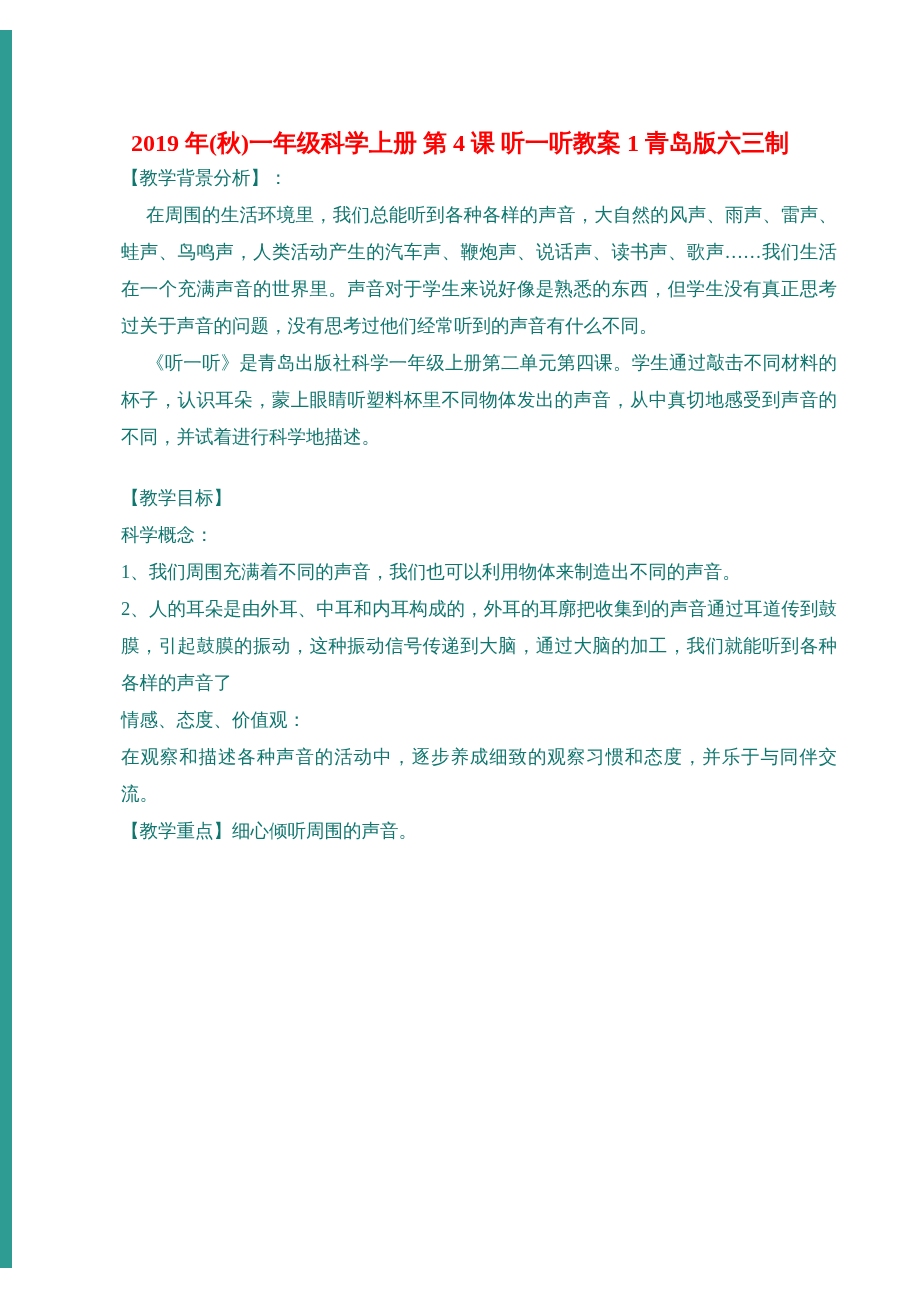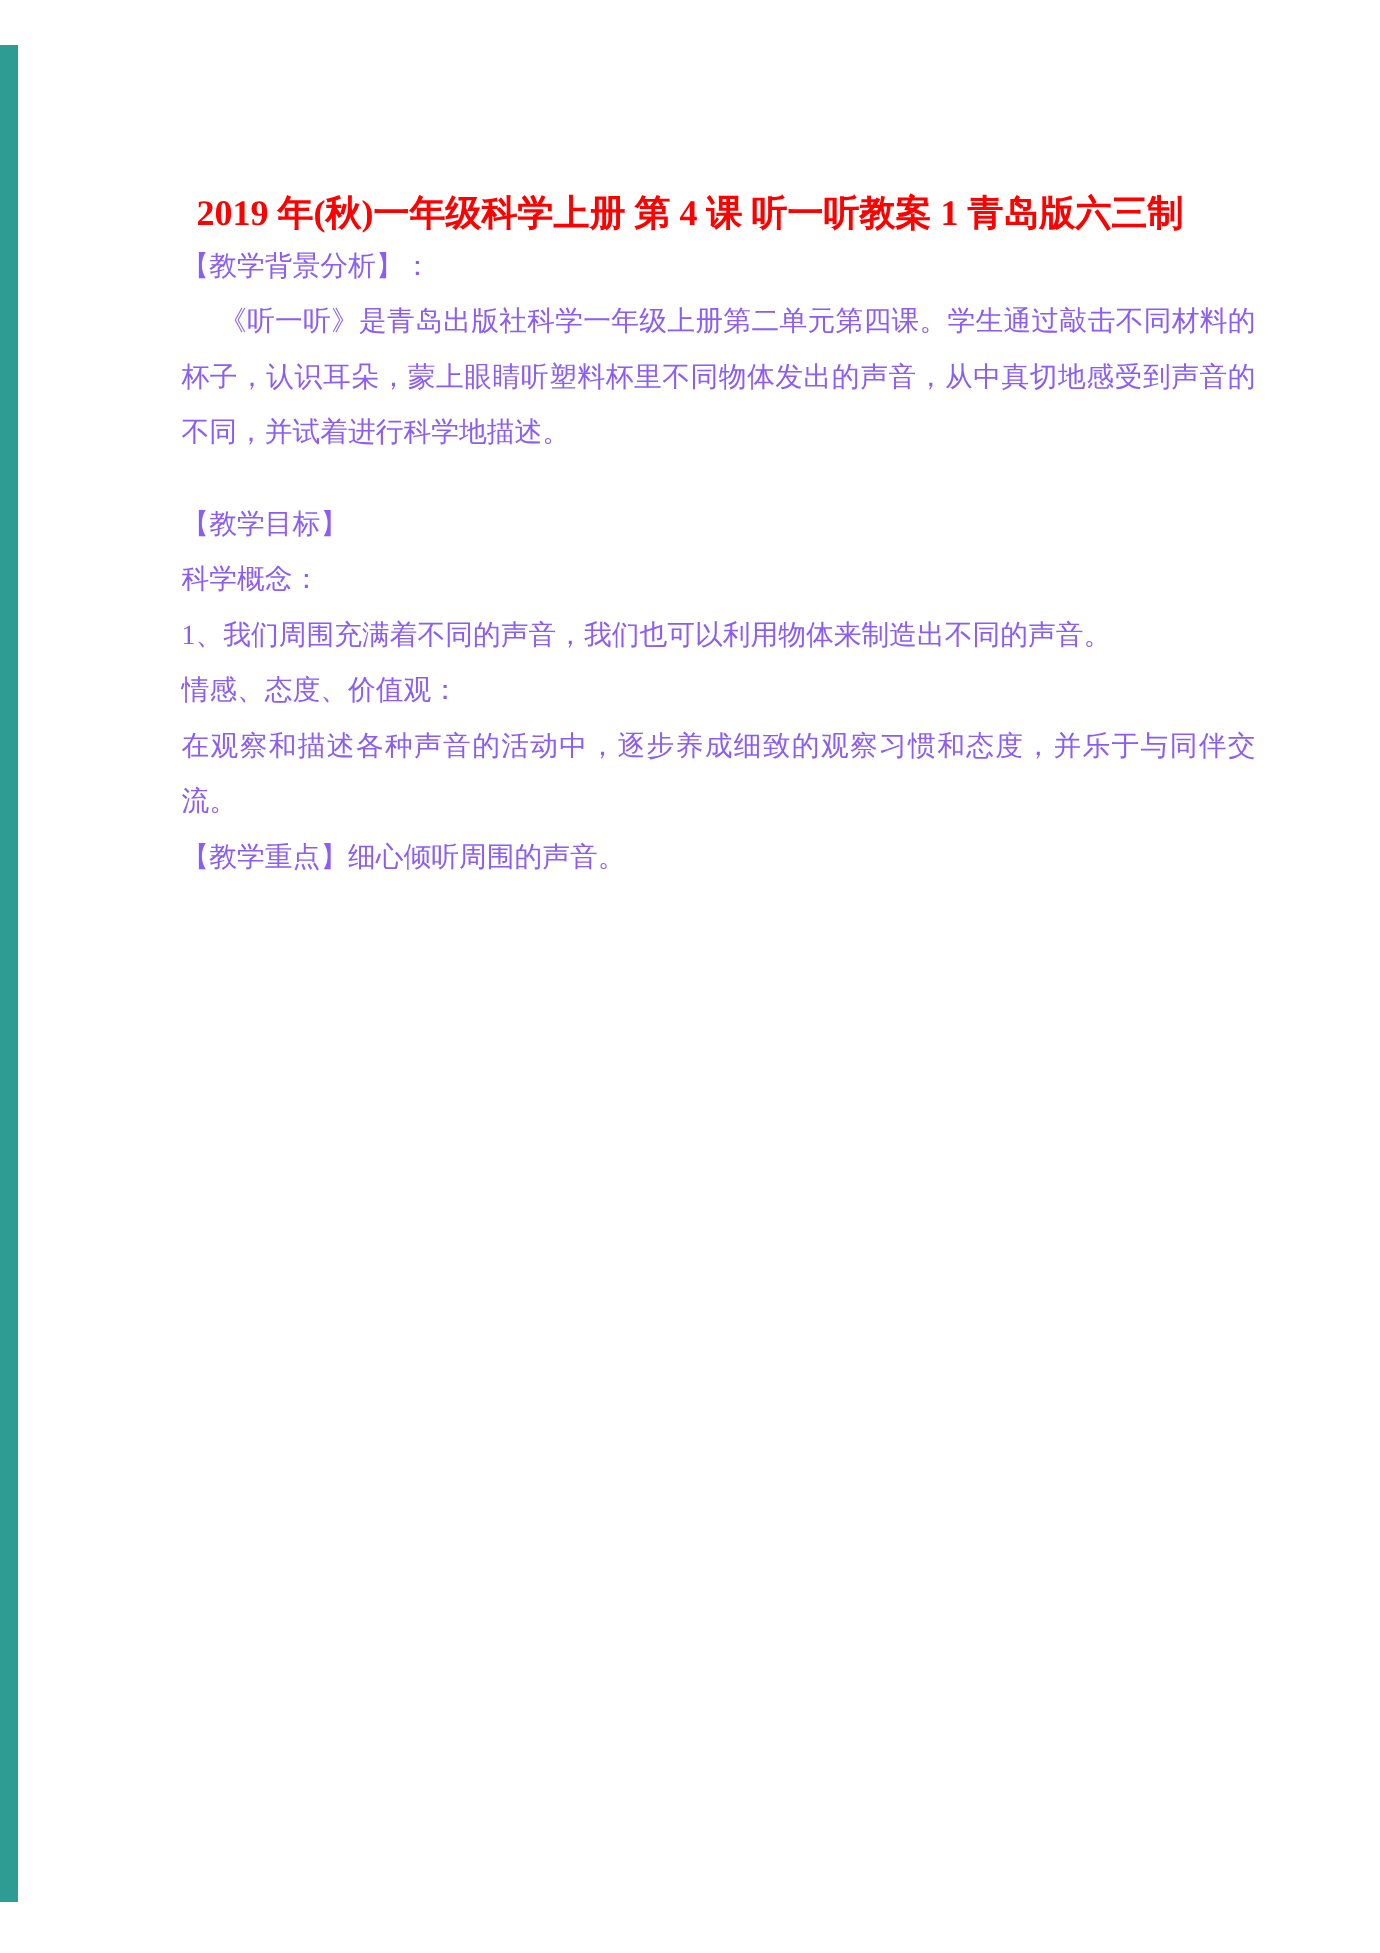--- a/index.html
+++ b/index.html
@@ -32,21 +32,21 @@
     font-weight: bold;
     white-space: nowrap;
   }
   .doc-content {
     position: absolute;
     top: 160px;
     left: 121px;
     width: 716px;
     font-size: 18.5px;
     line-height: 37px;
-    color: #8b5cf6;
+    color: #0f766e;
     text-align: justify;
   }
   .doc-content p {
     margin: 0;
     padding: 0;
   }
   .para-indent {
     text-indent: 25px;
   }
   .gap-before {
@@ -57,30 +57,32 @@
 <body>
 
 <div class="accent-bar" style="background-color: rgb(46, 156, 147);"></div>
 
 <h1 class="doc-title" style="color: rgb(254, 0, 0);">2019 年(秋)一年级科学上册 第 4 课 听一听教案 1 青岛版六三制</h1>
 
 <div class="doc-content">
 
   <p>【教学背景分析】：</p>
 
+  <p class="para-indent">在周围的生活环境里，我们总能听到各种各样的声音，大自然的风声、雨声、雷声、蛙声、鸟鸣声，人类活动产生的汽车声、鞭炮声、说话声、读书声、歌声……我们生活在一个充满声音的世界里。声音对于学生来说好像是熟悉的东西，但学生没有真正思考过关于声音的问题，没有思考过他们经常听到的声音有什么不同。</p>
 
   <p class="para-indent">《听一听》是青岛出版社科学一年级上册第二单元第四课。学生通过敲击不同材料的杯子，认识耳朵，蒙上眼睛听塑料杯里不同物体发出的声音，从中真切地感受到声音的不同，并试着进行科学地描述。</p>
 
 
   <p class="gap-before">【教学目标】</p>
 
   <p>科学概念：</p>
 
   <p>1、我们周围充满着不同的声音，我们也可以利用物体来制造出不同的声音。</p>
 
+  <p>2、人的耳朵是由外耳、中耳和内耳构成的，外耳的耳廓把收集到的声音通过耳道传到鼓膜，引起鼓膜的振动，这种振动信号传递到大脑，通过大脑的加工，我们就能听到各种各样的声音了</p>
 
 
 
 
   <p>情感、态度、价值观：</p>
 
   <p>在观察和描述各种声音的活动中，逐步养成细致的观察习惯和态度，并乐于与同伴交流。</p>
 
   <p>【教学重点】细心倾听周围的声音。</p>
 

